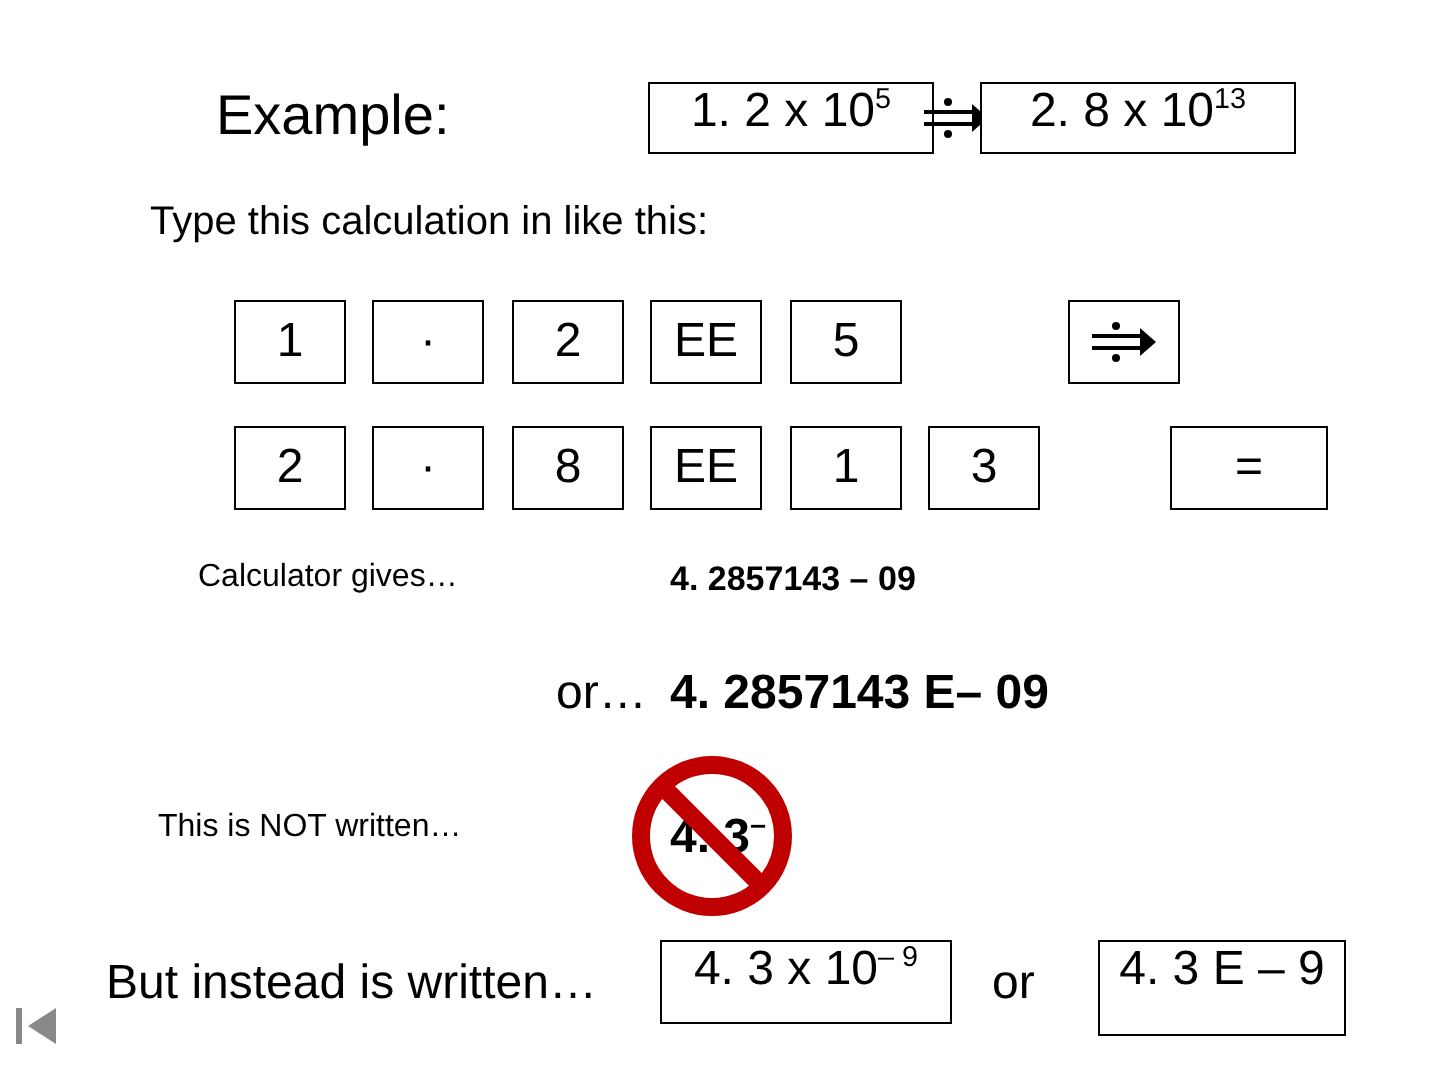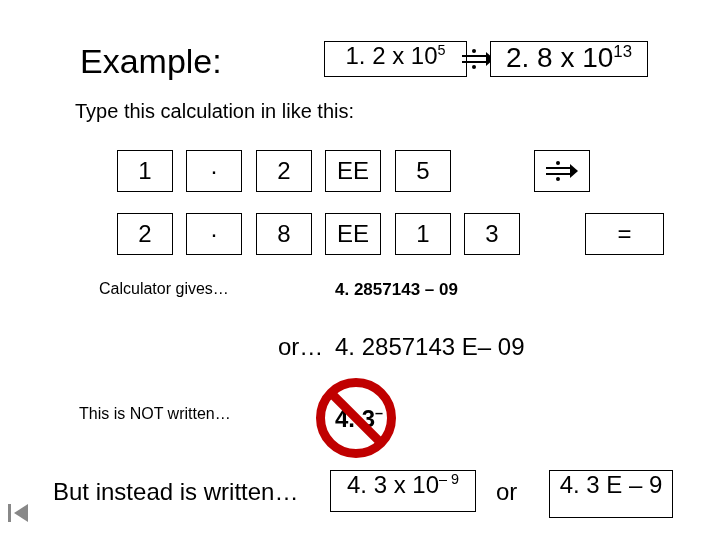--- a/index.html
+++ b/index.html
@@ -7,23 +7,23 @@
     width:720px;height:540px;
     background:#fff;
     font-family:Arial,Helvetica,sans-serif;
     color:#000;
     position:relative;
   }
   .line{position:absolute;white-space:nowrap}
   .box{border:1.5px solid #000;display:inline-flex;justify-content:center;box-sizing:border-box;background:#fff}
   sup{font-size:0.6em;vertical-align:super;line-height:0}
   
-  #hdr-example{left:80px;top:42px;font-size:34px}
+  #hdr-example{left:108px;top:42px;font-size:28px}
   #hdr-box1{position:absolute;left:324px;top:41px;width:143px;height:36px;font-size:24px}
-  #hdr-box2{position:absolute;left:490px;top:41px;width:158px;height:36px;font-size:28px}
+  #hdr-box2{position:absolute;left:490px;top:41px;width:158px;height:36px;font-size:24px}
   #hdr-arrow{position:absolute;left:462px;top:49px}
   
   #instr{left:75px;top:100px;font-size:20px}
   
   .keyrow{position:absolute;left:117px}
   #row0{top:150px}
   #row1{top:213px}
   .key{position:absolute;width:56px;height:42px;border:1.5px solid #000;display:flex;align-items:center;justify-content:center;font-size:24px;background:#fff;box-sizing:border-box}
   .c0{left:0}
   .c1{left:69px}
@@ -33,21 +33,21 @@
   .c5{left:347px}
   .c6{left:417px}
   
   #key-eq{left:468px;width:79px}
   
   #key-div{}
   
   #r-calc{left:99px;top:280px;font-size:16px}
   #r-calc-v{left:335px;top:280px;font-size:17px;font-weight:bold}
   #r-or{left:278px;top:333px;font-size:24px}
-  #r-or-v{left:335px;top:333px;font-size:24px;font-weight:normal}
+  #r-or-v{left:335px;top:333px;font-size:24px;font-weight:bold}
   #r-not{left:79px;top:405px;font-size:16px}
   #r-not-v{position:absolute;left:335px;top:405px;font-size:24px;font-weight:bold}
   #r-but{left:53px;top:478px;font-size:24px}
   #r-but-box1{position:absolute;left:330px;top:470px;width:146px;height:42px;font-size:24px}
   #r-but-or{left:496px;top:478px;font-size:24px}
   #r-but-box2{position:absolute;left:549px;top:470px;width:124px;height:48px;font-size:24px}
   
   #nav-back{position:absolute;left:6px;top:500px;cursor:pointer}
   
   #nocircle{position:absolute;left:316px;top:378px;width:80px;height:80px;border:9px solid #c00000;border-radius:50%;box-sizing:border-box;pointer-events:none}

